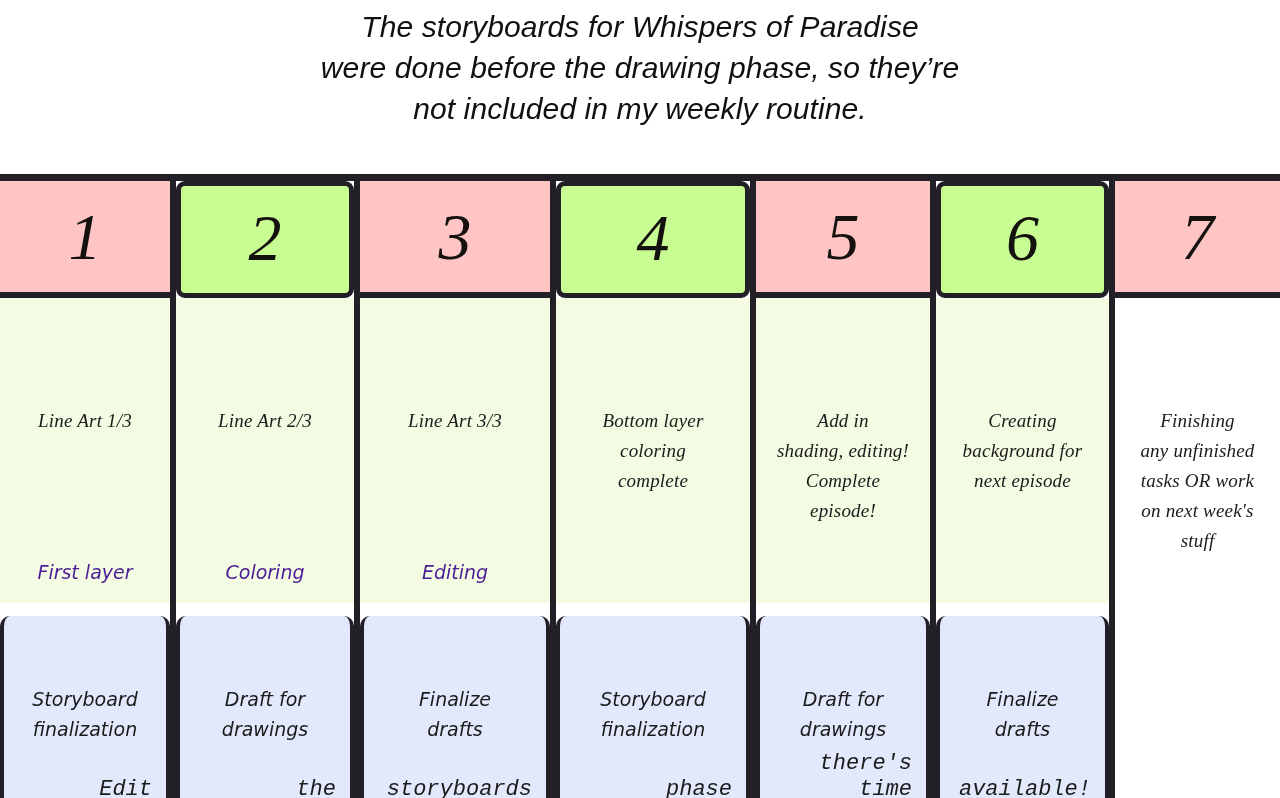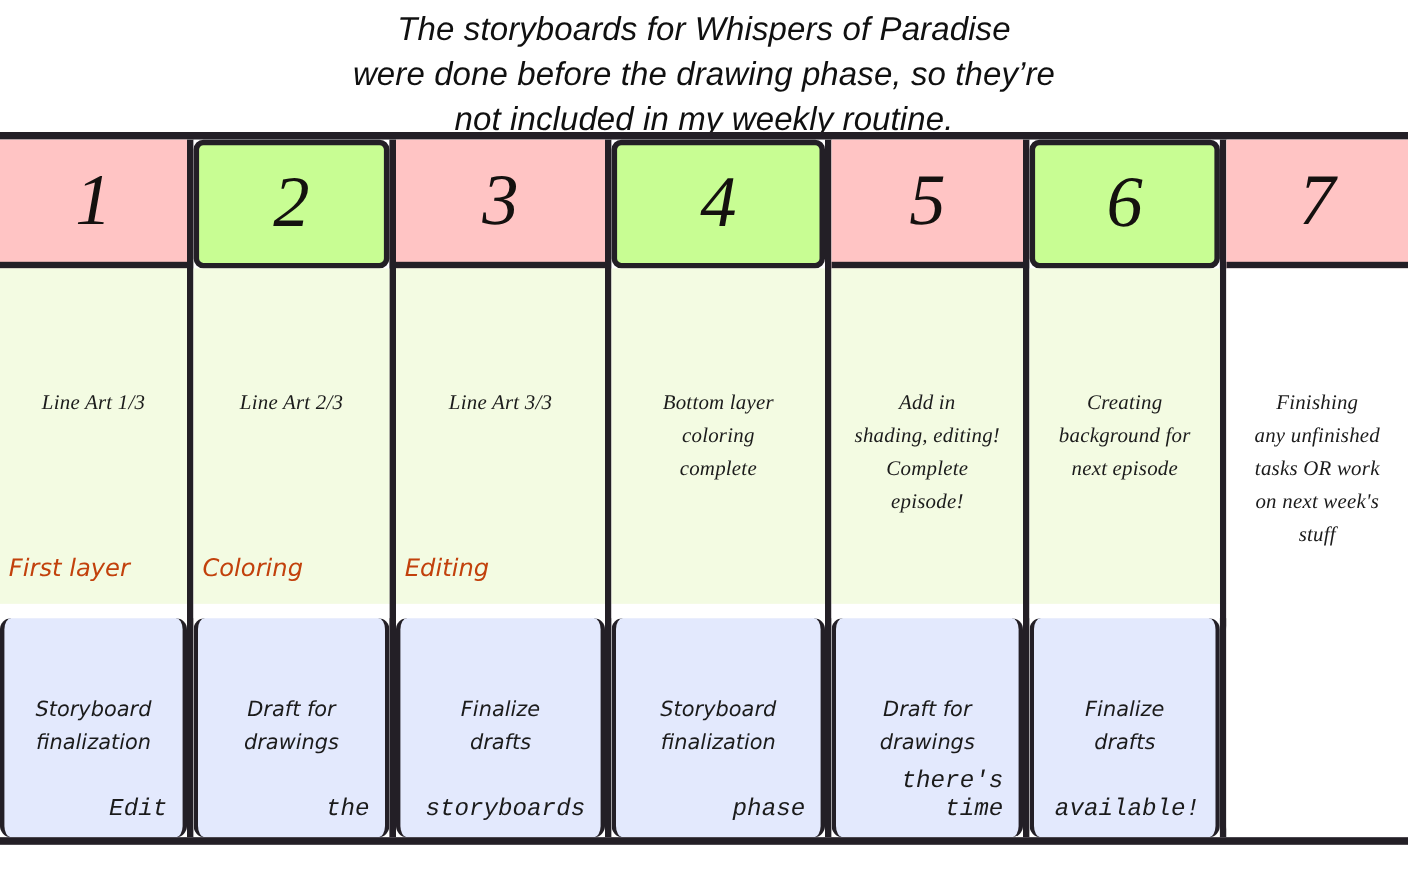--- a/index.html
+++ b/index.html
@@ -12,21 +12,21 @@
     width: 1280px;
     height: 798px;
     overflow: hidden;
     font-family: "DejaVu Sans", sans-serif;
     color: #1a1a1a;
   }
 
   
   #caption {
     width: 1280px;
-    height: 120px;
+    height: 174px;
     box-sizing: border-box;
     padding-top: 6px;
     display: flex;
     flex-direction: column;
     align-items: center;
     justify-content: flex-start;
     background: #ffffff;
   }
   .caption-line {
     font-family: "Liberation Sans", sans-serif;
@@ -114,25 +114,26 @@
     text-align: center;
     font-family: Liberation Serif, serif;
     font-style: italic;
     font-size: 19px;
     line-height: 30px;
     color: #1b1b1b;
     letter-spacing: 0.2px;
   }
   .task-foot {
     width: 100%;
+    text-align: center;
     font-family: "DejaVu Sans", sans-serif;
     font-style: italic;
-    font-size: 22px;
+    font-size: 19px;
     line-height: 26px;
-    color: #c2410c;
+    color: #4c1d95;
     padding-bottom: 10px;
   }
 
   
   .gap {
     flex: 0 0 13px;
     height: 13px;
     background: #ffffff;
   }
 

